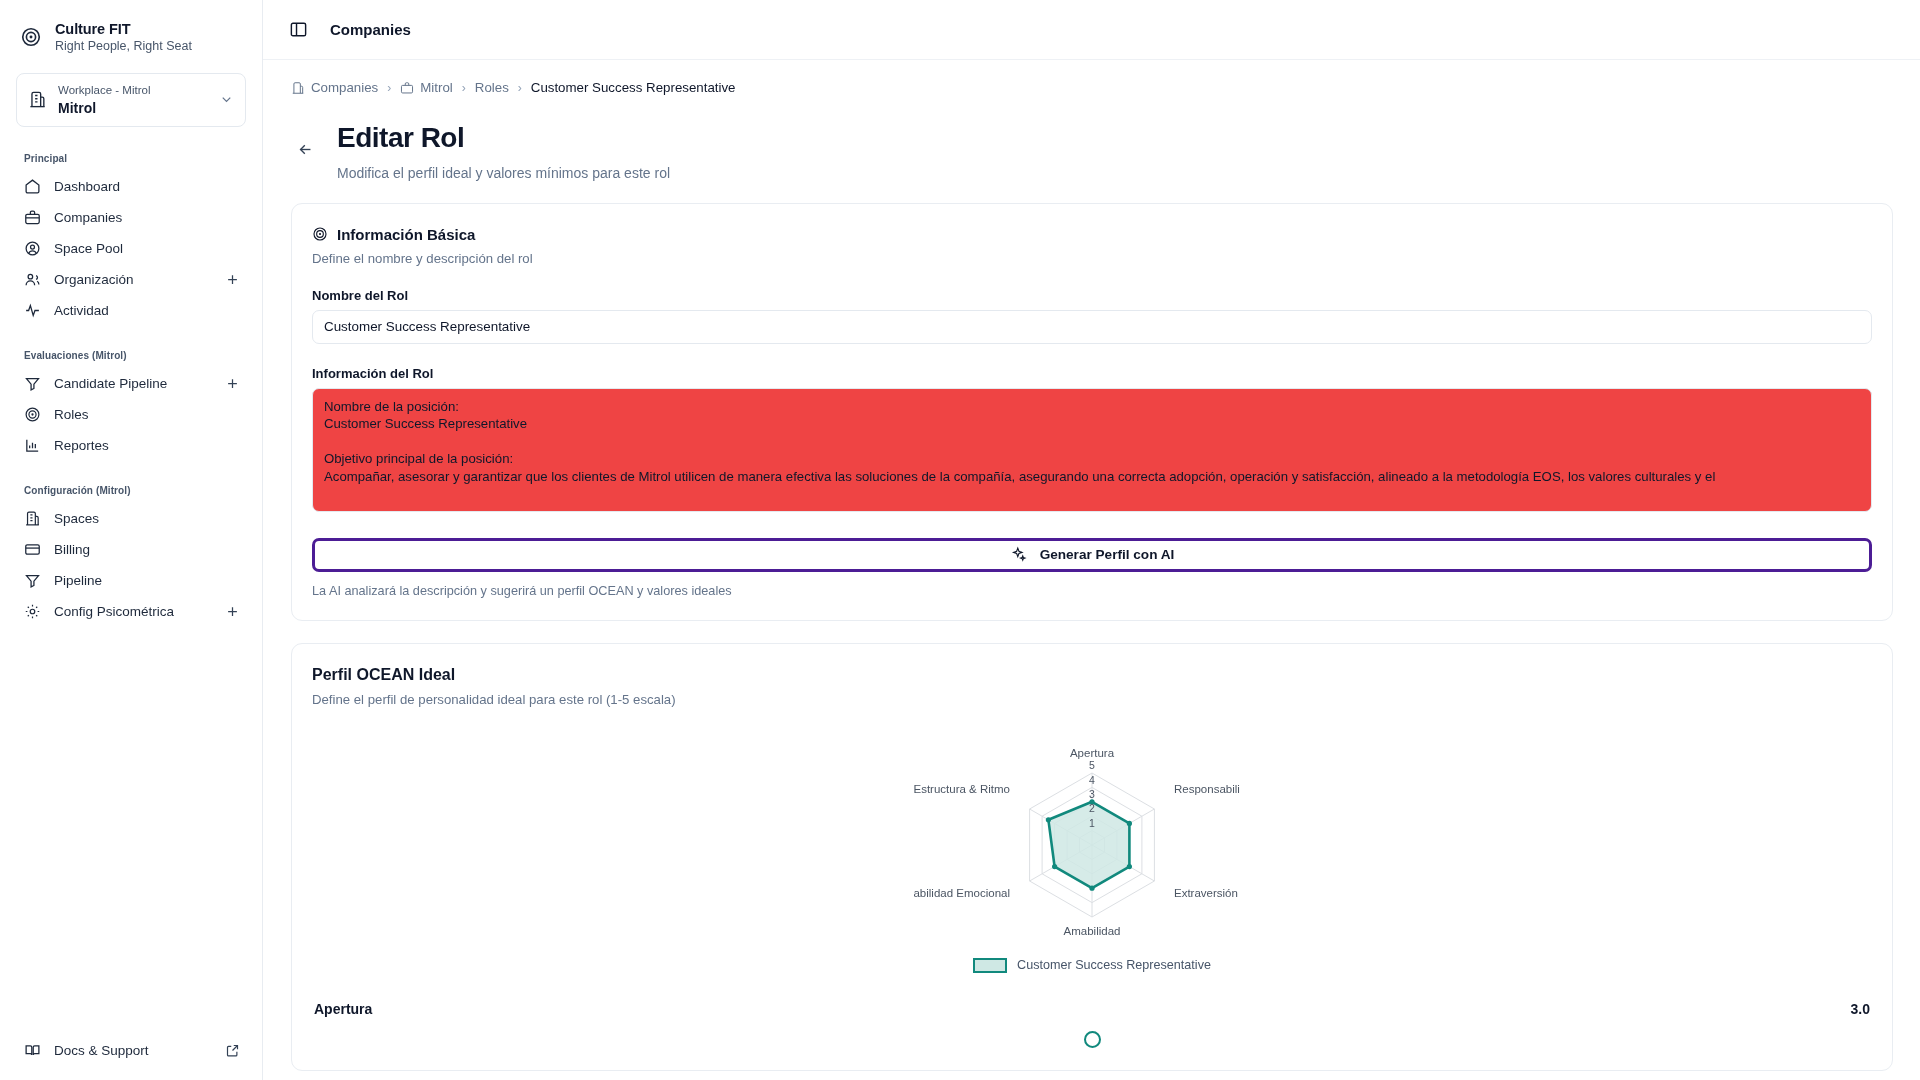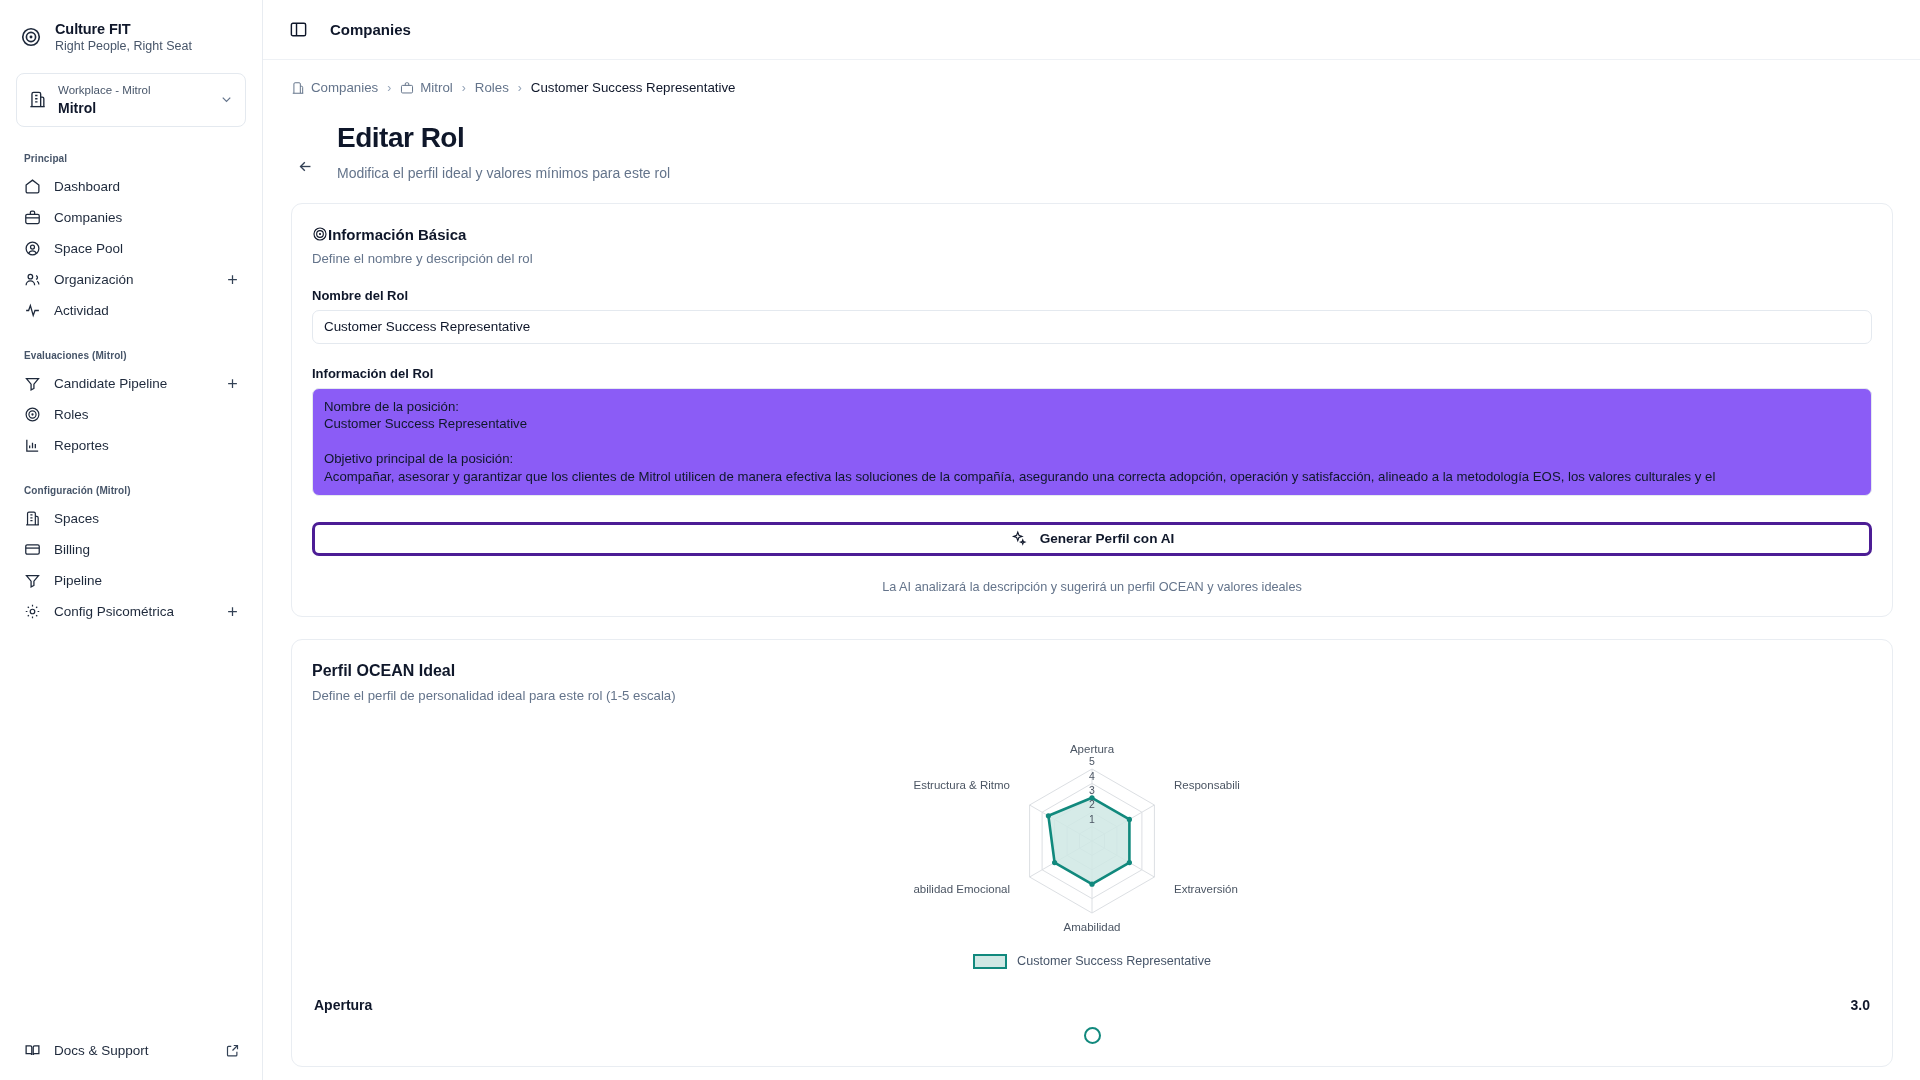--- a/index.html
+++ b/index.html
@@ -91,65 +91,65 @@
   }
   .panel-ic { width: 19px; height: 19px; color: #0f172a; cursor: pointer; }
   .topbar-title { font-size: 15px; font-weight: 700; color: #0f172a; }
 
   .crumbs { display: flex; align-items: center; gap: 9px; padding: 20px 0 14px 28px; font-size: 13.3px; }
   .crumb { display: flex; align-items: center; gap: 6px; color: #64748b; cursor: pointer; }
   .crumb .ic { width: 14px; height: 14px; color: #64748b; }
   .crumb-sep { color: #94a3b8; font-size: 12px; }
   .crumb-current { color: #0f172a; font-weight: 400; }
 
-  .page-head { display: flex; align-items: flex-end; gap: 18px; padding: 10px 0 0 28px; }
+  .page-head { display: flex; align-items: flex-start; gap: 18px; padding: 10px 0 0 28px; }
   .back-btn {
     width: 28px; height: 28px; flex: 0 0 28px;
     display: flex; align-items: center; justify-content: center;
     color: #334155; cursor: pointer; margin-top: 16px;
   }
   .page-title { font-size: 28px; font-weight: 800; color: #0f172a; letter-spacing: -0.5px; line-height: 1.35; }
   .page-sub { font-size: 14px; color: #64748b; margin-top: 8px; }
 
   .content { padding: 22px 27px 0 28px; overflow: hidden; }
 
   .card {
     border: 1px solid #e9edf2; border-radius: 11px;
     background: #fff; padding: 22px 20px 22px 20px;
     margin-bottom: 22px;
   }
-  .card-title-row { display: flex; align-items: flex-start; }
+  .card-title-row { display: flex; align-items: flex-start; gap: 9px; }
   .card-title { font-size: 15px; font-weight: 700; color: #0f172a; }
   .card-title-ic { width: 16px; height: 16px; color: #0f172a; }
   .card-sub { font-size: 13.2px; color: #64748b; margin-top: 8px; }
 
   .field { margin-top: 22px; }
   .field-label { font-size: 13px; font-weight: 700; color: #0f172a; margin-bottom: 7px; }
   .text-input {
     width: 100%; height: 34px;
     border: 1px solid #e4e9ef; border-radius: 7px;
     padding: 0 11px; font-size: 13.4px; color: #0f172a;
     font-family: "Liberation Sans", sans-serif; background: #fff;
   }
   .text-area {
-    width: 100%; height: 108px;
+    width: 100%; height: 124px;
     border: 1px solid #e4e9ef; border-radius: 7px;
     padding: 9px 11px; font-size: 13.2px; color: #0f172a; line-height: 1.33;
-    font-family: "Liberation Sans", sans-serif; background: #8b5cf6;
+    font-family: "Liberation Sans", sans-serif; background: #ef4444;
     resize: none; overflow: hidden; white-space: pre-wrap;
   }
   .ai-btn {
     width: 100%; height: 34px; margin-top: 22px;
     border: 3px solid #4c1d95; border-radius: 7px; background: #fff;
     display: flex; align-items: center; justify-content: center; gap: 13px;
     font-size: 13.6px; font-weight: 700; color: #0f172a; cursor: pointer;
     font-family: "Liberation Sans", sans-serif;
   }
   .ai-ic { width: 17px; height: 17px; color: #0f172a; }
-  .ai-hint { text-align: center; font-size: 12.7px; color: #64748b; margin-top: 24px; }
+  .ai-hint { text-align: left; font-size: 12.7px; color: #64748b; margin-top: 12px; }
 
   .ocean-title { font-size: 16px; font-weight: 700; color: #0f172a; }
   .ocean-sub { font-size: 13.2px; color: #64748b; margin-top: 8px; }
 
   .radar-wrap { display: flex; justify-content: center; margin-top: 28px; }
   .legend { display: flex; align-items: center; justify-content: center; gap: 10px; margin-top: 8px; }
   .legend-swatch { width: 34px; height: 15px; background: #cfe8e4; border: 2px solid #11897d; }
   .legend-label { font-size: 12.6px; color: #475569; }
 
   .trait-row {

